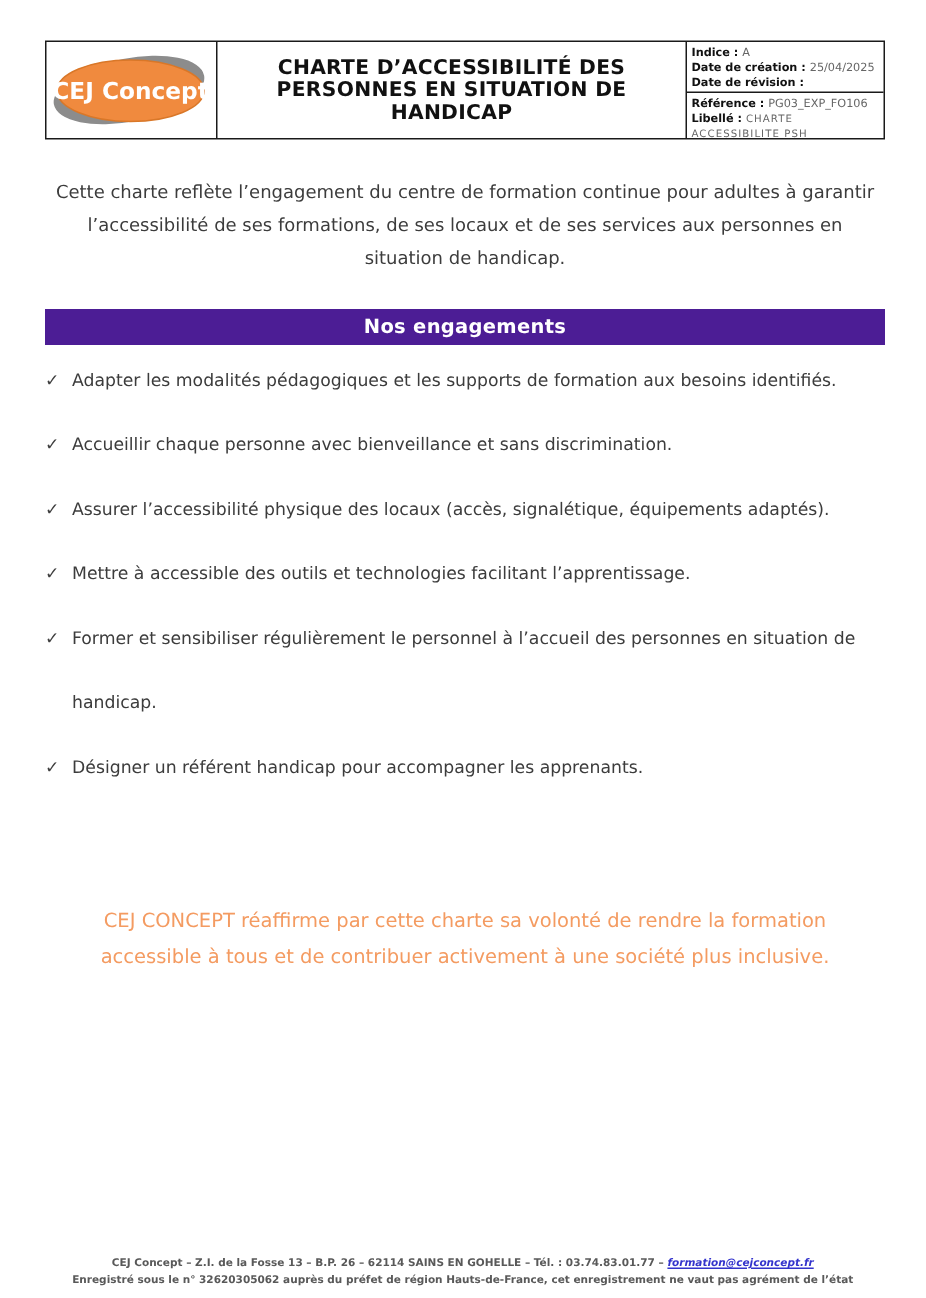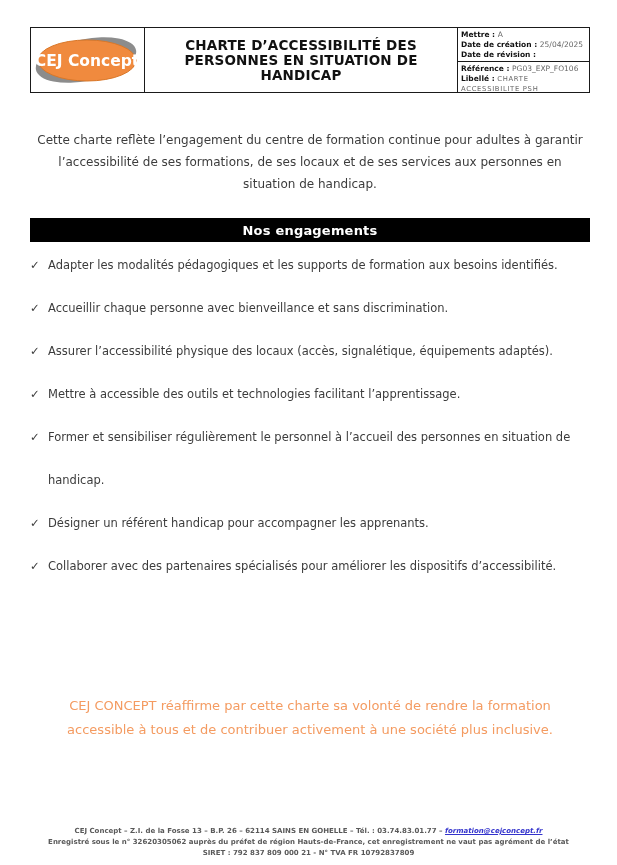--- a/index.html
+++ b/index.html
@@ -47,32 +47,32 @@
   .info-row.bottom { flex:1; }
   .info-label { font-weight:bold; color:#111; }
   .info-value { color:#666; }
   .info-value.smallcaps { font-size:6.8px; letter-spacing:0.7px; }
 
   
   .logo { width:106px; height:52px; }
 
   
   .intro {
-    margin:36px auto 0 auto;
+    margin:24px auto 0 auto;
     width:552px;
     text-align:center;
     font-size:12px; line-height:22px;
     color:#3c3c3c;
   }
 
   
   .banner {
     margin-top:23px;
     height:24px;
-    background:#000000;
+    background:#4c1d95;
     display:flex; align-items:center; justify-content:center;
   }
   .banner span {
     color:#ffffff; font-weight:bold; font-size:13px; letter-spacing:0.2px;
   }
 
   
   .engagements { list-style:none; margin-top:2px; }
   .engagements li {
     font-size:11.5px;
@@ -84,21 +84,21 @@
   .check {
     display:inline-block;
     width:18px;
     text-indent:0;
     color:#404040;
     font-size:11.5px;
   }
 
   
   .conclusion {
-    margin:106px auto 0 auto;
+    margin:70px auto 0 auto;
     width:548px;
     text-align:center;
     font-size:13px; line-height:24px;
     color:#F49B61;
   }
 
   
   .footer {
     position:absolute;
     left:0; right:0; bottom:6px;
@@ -125,21 +125,21 @@
         <ellipse cx="53" cy="26" rx="51" ry="21" fill="#8C8C8C" transform="rotate(-11 53 26)"></ellipse>
         <ellipse cx="54" cy="26.5" rx="49" ry="20.5" fill="#F08A3E" stroke="#D97728" stroke-width="1"></ellipse>
         <text x="54" y="32" text-anchor="middle" font-family="DejaVu Sans, sans-serif" font-size="15.5" font-weight="bold" fill="#ffffff">CEJ Concept</text>
       </svg>
     </div>
     <div class="title-cell">
       <div class="doc-title">CHARTE D’ACCESSIBILITÉ DES PERSONNES EN SITUATION DE HANDICAP</div>
     </div>
     <div class="info-cell">
       <div class="info-row top">
-        <div><span class="info-label">Mettre : </span><span class="info-value">A</span></div>
+        <div><span class="info-label">Indice : </span><span class="info-value">A</span></div>
         <div><span class="info-label">Date de création : </span><span class="info-value">25/04/2025</span></div>
         <div><span class="info-label">Date de révision : </span><span class="info-value"></span></div>
       </div>
       <div class="info-row bottom">
         <div><span class="info-label">Référence : </span><span class="info-value">PG03_EXP_FO106</span></div>
         <div><span class="info-label">Libellé : </span><span class="info-value smallcaps">CHARTE ACCESSIBILITE PSH</span></div>
       </div>
     </div>
   </div>
 
@@ -149,24 +149,22 @@
     <span>Nos engagements</span>
   </div>
 
   <ul class="engagements">
     <li><span class="check">✓</span><span>Adapter les modalités pédagogiques et les supports de formation aux besoins identifiés.</span></li>
     <li><span class="check">✓</span><span>Accueillir chaque personne avec bienveillance et sans discrimination.</span></li>
     <li><span class="check">✓</span><span>Assurer l’accessibilité physique des locaux (accès, signalétique, équipements adaptés).</span></li>
     <li><span class="check">✓</span><span>Mettre à accessible des outils et technologies facilitant l’apprentissage.</span></li>
     <li><span class="check">✓</span><span>Former et sensibiliser régulièrement le personnel à l’accueil des personnes en situation de handicap.</span></li>
     <li><span class="check">✓</span><span>Désigner un référent handicap pour accompagner les apprenants.</span></li>
-    <li><span class="check">✓</span><span>Collaborer avec des partenaires spécialisés pour améliorer les dispositifs d’accessibilité.</span></li>
   </ul>
 
   <p class="conclusion">CEJ CONCEPT réaffirme par cette charte sa volonté de rendre la formation accessible à tous et de contribuer activement à une société plus inclusive.</p>
 
 </div>
 
 <div class="footer">
   <div><span>CEJ Concept – Z.I. de la Fosse 13 – B.P. 26 – 62114 SAINS EN GOHELLE – Tél. : 03.74.83.01.77 – </span><a href="#">formation@cejconcept.fr</a></div>
   <div>Enregistré sous le n° 32620305062 auprès du préfet de région Hauts-de-France, cet enregistrement ne vaut pas agrément de l’état</div>
-  <div>SIRET : 792 837 809 000 21 - N° TVA FR 10792837809</div>
 </div>
 
 </body></html>

